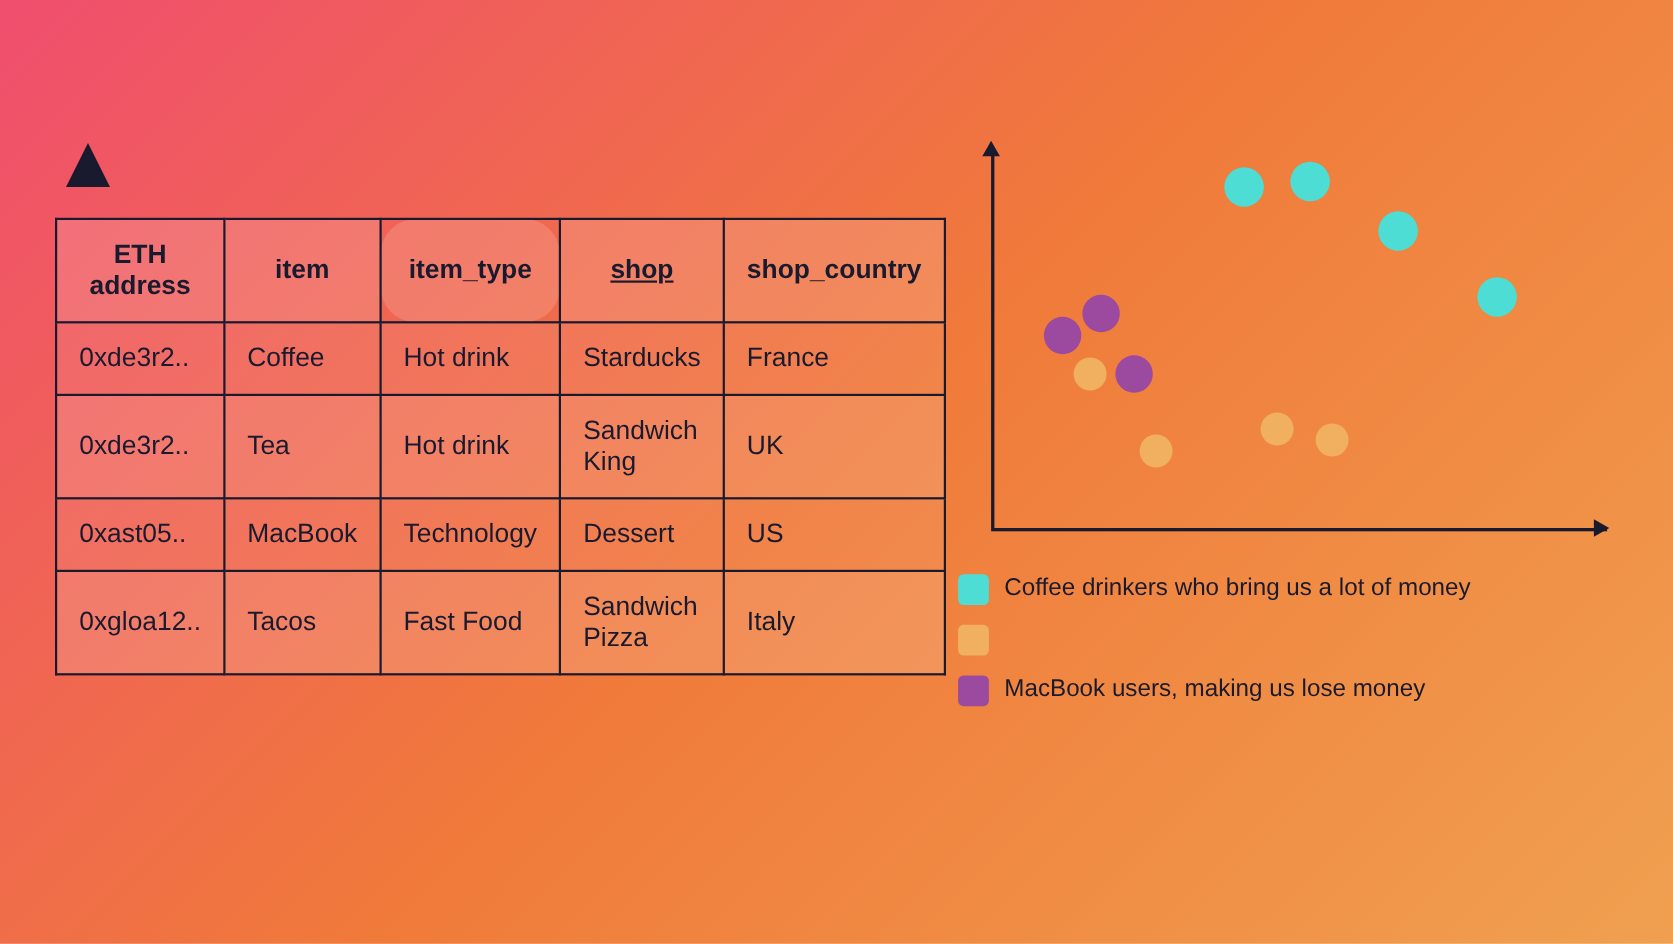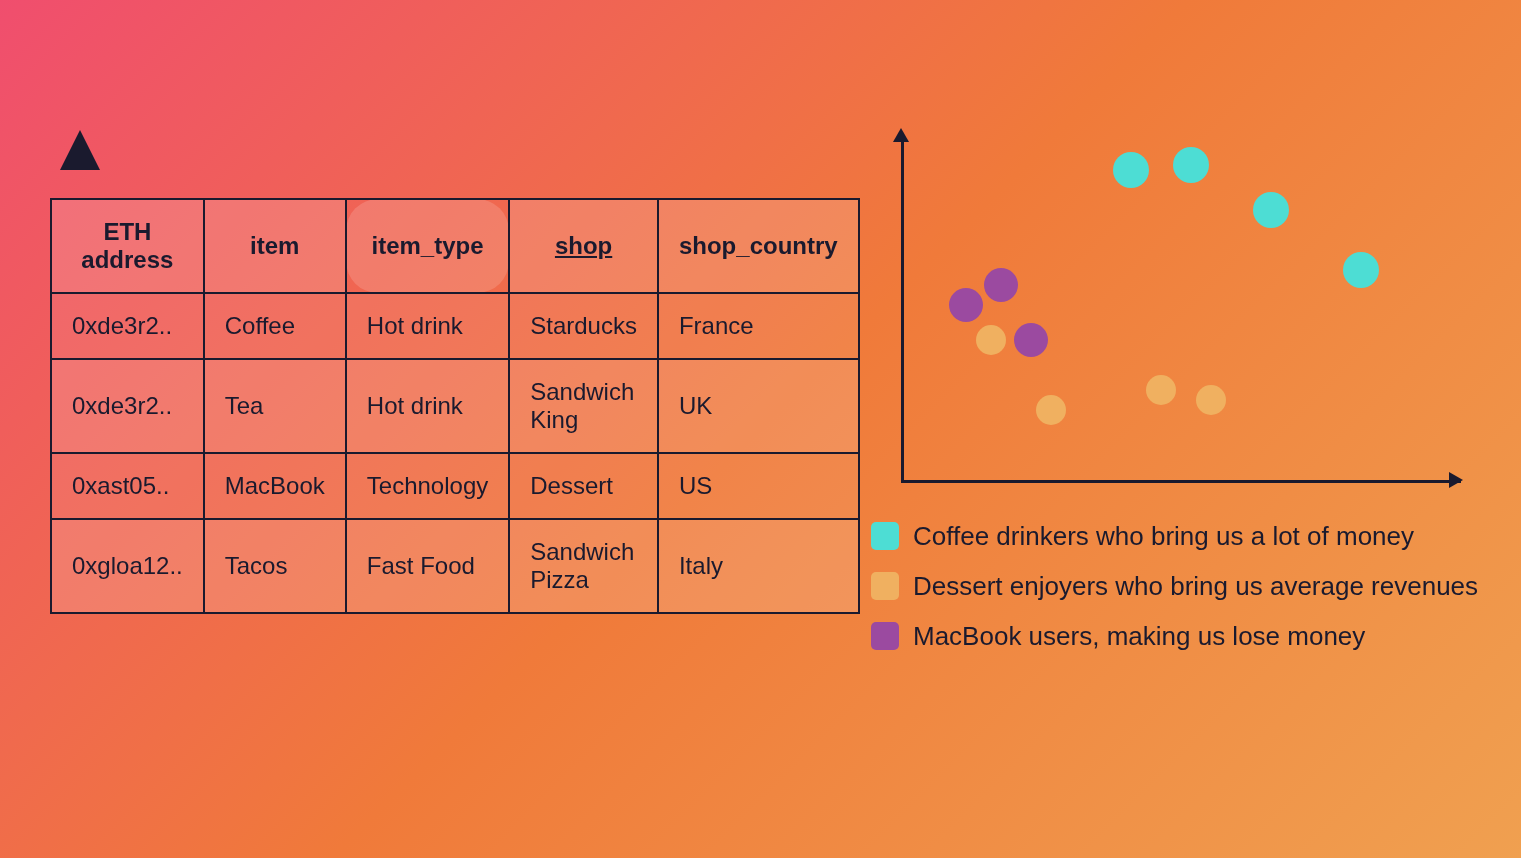--- a/index.html
+++ b/index.html
@@ -166,21 +166,21 @@
     .legend-dot {
       width: 28px;
       height: 28px;
       border-radius: 5px;
       flex-shrink: 0;
       margin-right: 14px;
       margin-top: 2px;
     }
 
     .legend-text {
-      font-size: 26px;
+      font-size: 22px;
       color: #1a1a2e;
       font-weight: 500;
       line-height: 1.3;
     }
   </style>
 </head>
 <body>
 
 <h1 class="page-title"></h1>
 
@@ -256,20 +256,19 @@
       </div>
   </div>
 
   <div class="legend-area" id="legend-container">
   <div class="legend-item">
         <div class="legend-dot" style="background: rgb(77, 221, 212);"></div>
         <span class="legend-text">Coffee drinkers who bring us a lot of money</span>
       </div>
       <div class="legend-item">
         <div class="legend-dot" style="background: rgb(240, 176, 96);"></div>
-        <span class="legend-text">Dessert enjoyers who bring us average revenues</span>
       </div>
       <div class="legend-item">
         <div class="legend-dot" style="background: rgb(155, 74, 160);"></div>
         <span class="legend-text">MacBook users, making us lose money</span>
       </div>
     </div>
 </div>
 
 </body></html>

